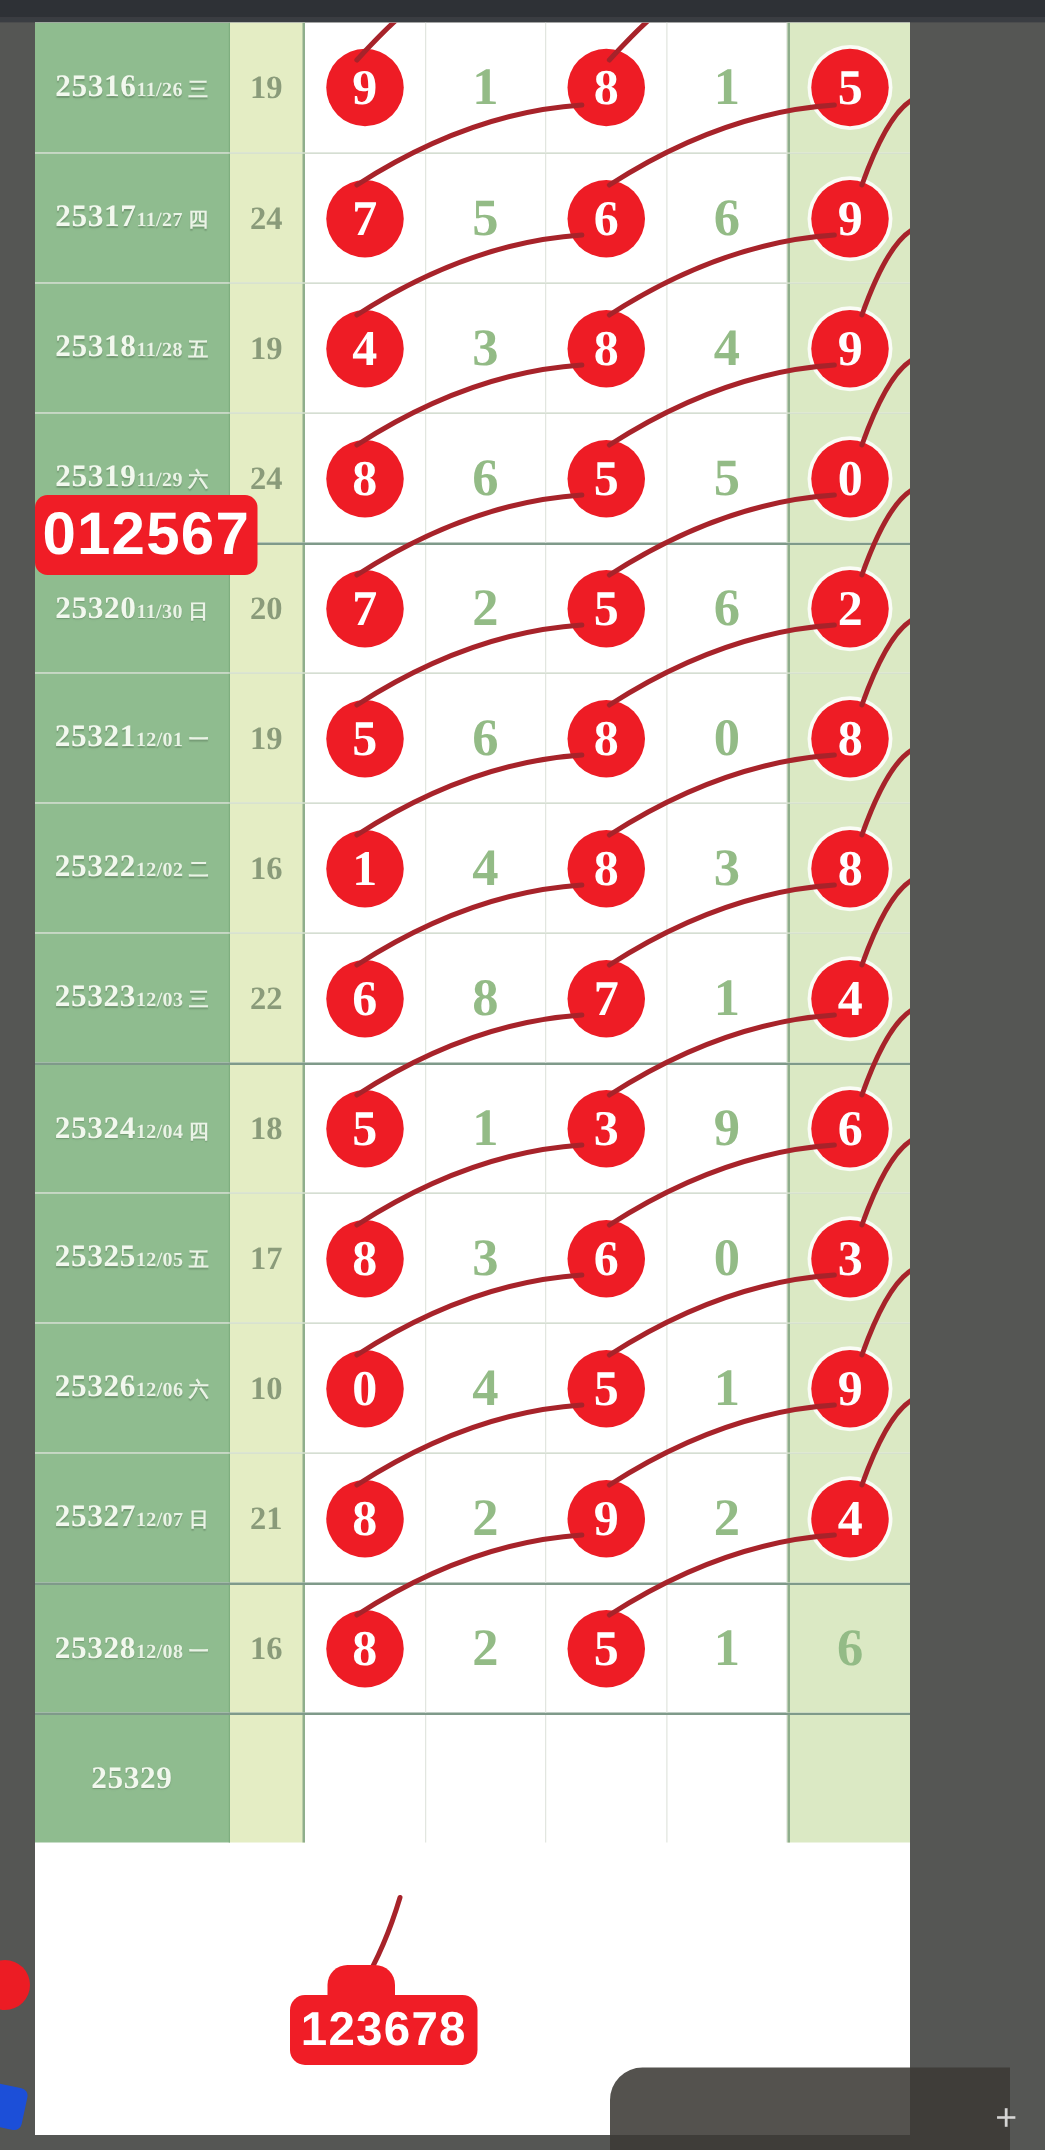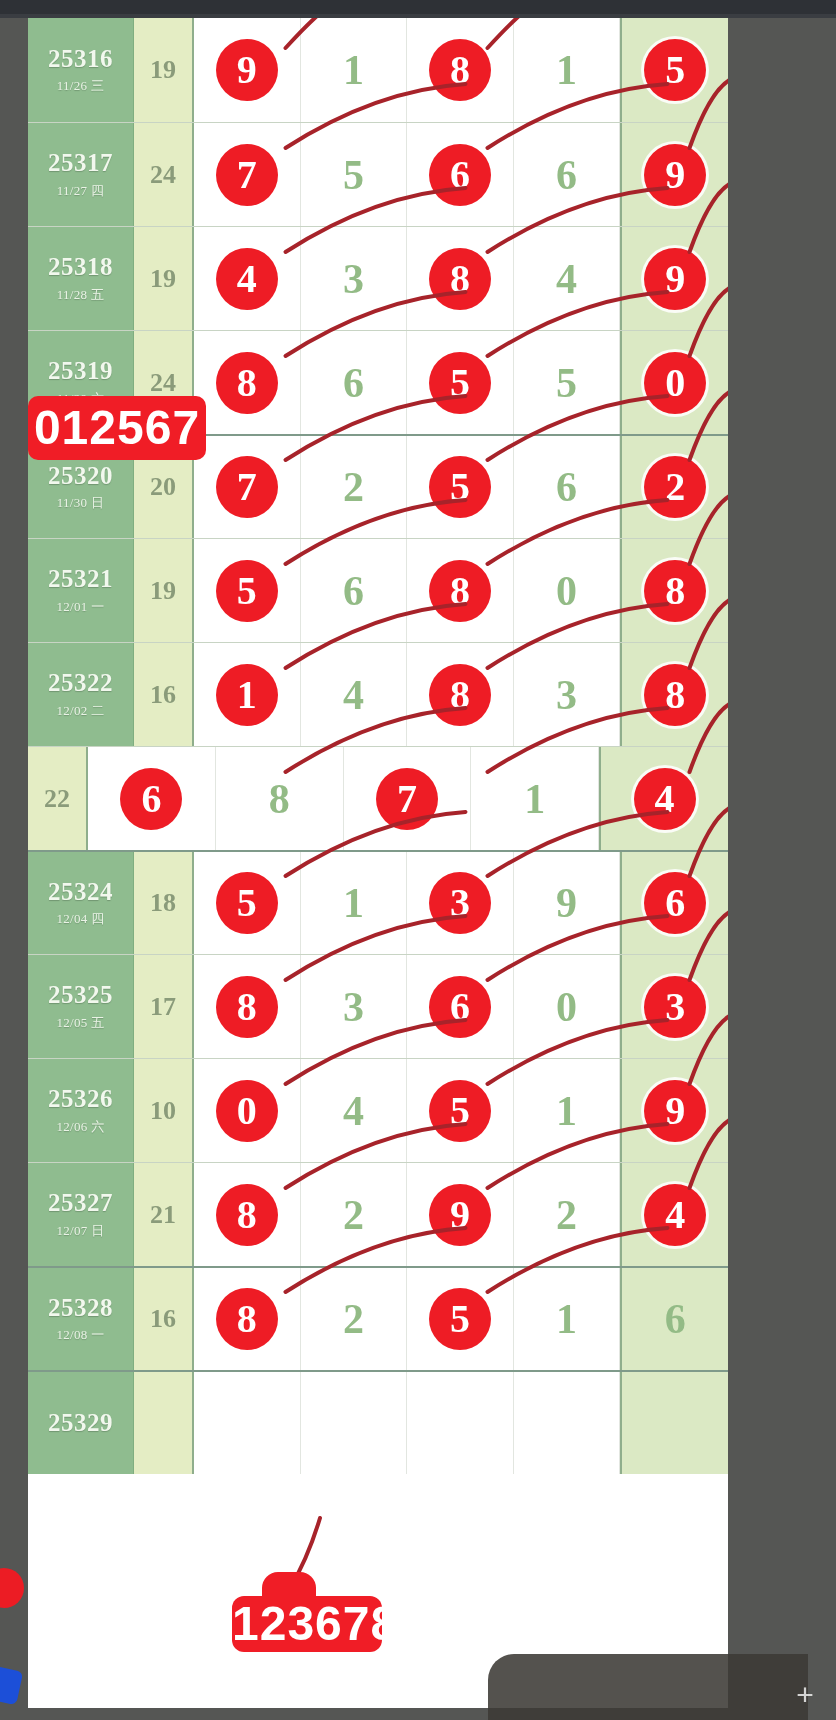--- a/index.html
+++ b/index.html
@@ -23,26 +23,26 @@
   
   #table{
     position:absolute;left:28px;top:18px;width:700px;height:1690px;
     background:#ffffff;overflow:hidden;
   }
   .row{position:relative;width:700px;box-sizing:border-box;display:flex;}
   .row.sep{border-top:2px solid #7f9a8a;}
   .row.thin{border-top:1px solid #c8d4c4;}
 
   
-  .c-issue{width:106px;background:#8fbc8f;box-sizing:border-box;
+  .c-issue{width:156px;background:#8fbc8f;box-sizing:border-box;
            border-right:1px solid #7fae80;
-           display:flex;flex-direction:column;align-items:center;justify-content:center;
+           display:flex;flex-direction:row;align-items:center;justify-content:center;
            color:#f2f8ee;text-shadow:0 1px 1px rgba(90,120,90,.55);}
   .c-issue .idno{font-size:25px;font-weight:bold;letter-spacing:.5px;line-height:1.15;}
-  .c-issue .date{font-size:13px;font-weight:normal;margin-top:4px;opacity:.92;letter-spacing:.3px;}
+  .c-issue .date{font-size:16px;font-weight:bold;margin-top:4px;opacity:.92;letter-spacing:.3px;}
   .c-sum{width:60px;background:#e4edc4;box-sizing:border-box;
          border-right:2px solid #8fae8c;
          display:flex;align-items:center;justify-content:center;
          color:#8a9b7a;font-size:26px;font-weight:bold;}
   .c-nums{flex:1;display:flex;position:relative;}
   .cell{flex:1;box-sizing:border-box;border-right:1px solid #e2e6e0;
         display:flex;align-items:center;justify-content:center;position:relative;z-index:2;}
   .cell.lastcol{background:#dbe9c4;border-right:none;border-left:2px solid #8fae8c;}
 
   
@@ -56,21 +56,21 @@
 
   
   #links{position:absolute;left:0;top:0;width:700px;height:1690px;z-index:3;pointer-events:none;}
 
   
   .badge{position:absolute;background:#f01d26;color:#fff;font-weight:bold;
          font-family:"Liberation Sans", sans-serif;z-index:9;}
   #badge-left{left:28px;top:396px;width:178px;height:64px;border-radius:10px;
               font-size:48px;line-height:64px;text-align:center;letter-spacing:1px;}
   #badge-bottom{left:232px;top:1596px;width:150px;height:56px;border-radius:12px;
-              font-size:48px;line-height:56px;text-align:center;letter-spacing:1px;}
+              font-size:38px;line-height:56px;text-align:center;letter-spacing:1px;}
   #badge-bottom-tail{position:absolute;left:262px;top:1572px;width:54px;height:36px;
               background:#f01d26;border-radius:16px 16px 0 0;z-index:8;}
 
   
   #fab{position:absolute;right:28px;bottom:0;width:320px;height:66px;
        background:rgba(60,58,54,.88);border-radius:26px 0 0 0;z-index:12;}
   #fab-plus{position:absolute;right:18px;bottom:12px;width:26px;height:26px;z-index:13;
             color:#efefef;font-size:30px;line-height:26px;text-align:center;opacity:.85;
             font-family:"Liberation Sans", sans-serif;}
   #fab-text{position:absolute;right:80px;bottom:6px;color:#b9b7b1;font-size:14px;opacity:.5;
@@ -250,20 +250,24 @@
           </div>
           <div class="cell">
             <div class="plain">3</div>
           </div>
           <div class="cell lastcol">
             <div class="ball">8</div>
           </div>
         </div>
       </div>
       <div class="row thin" style="height: 104px;">
+        <div class="c-issue">
+          <div class="idno">25323</div>
+          <div class="date">12/03 三</div>
+        </div>
         <div class="c-sum">22</div>
         <div class="c-nums">
           <div class="cell">
             <div class="ball">6</div>
           </div>
           <div class="cell">
             <div class="plain">8</div>
           </div>
           <div class="cell">
             <div class="ball">7</div>

